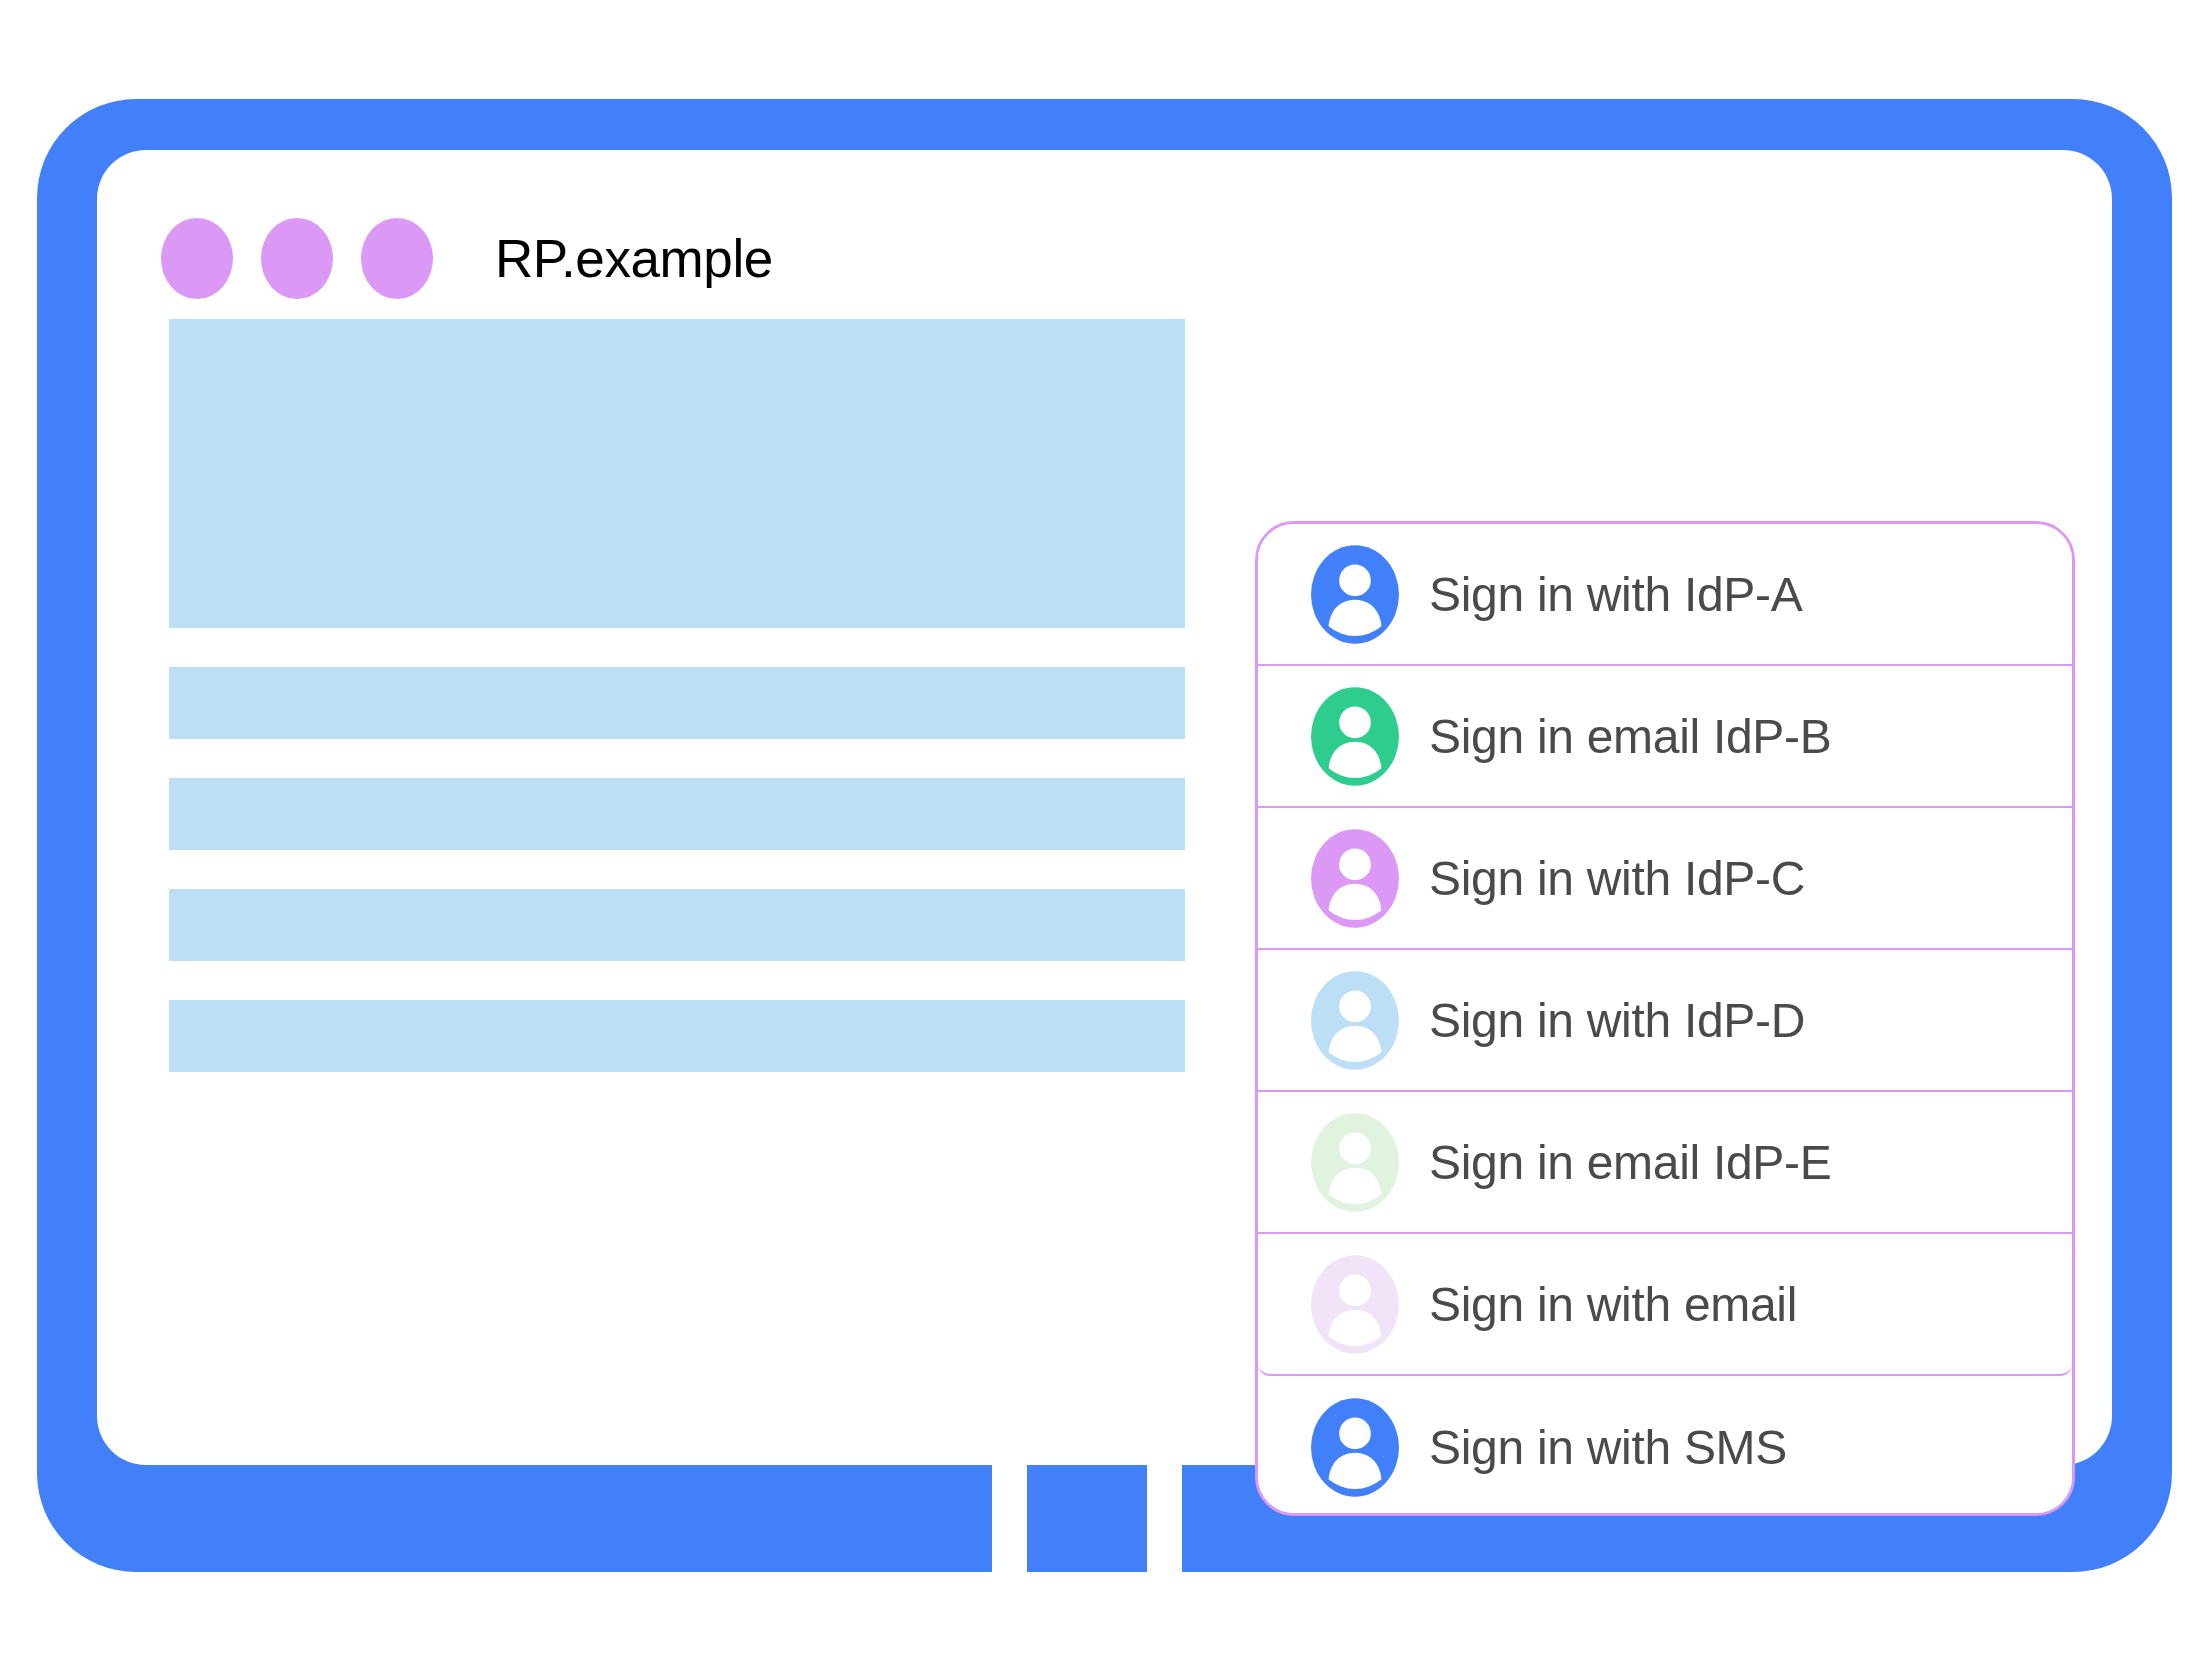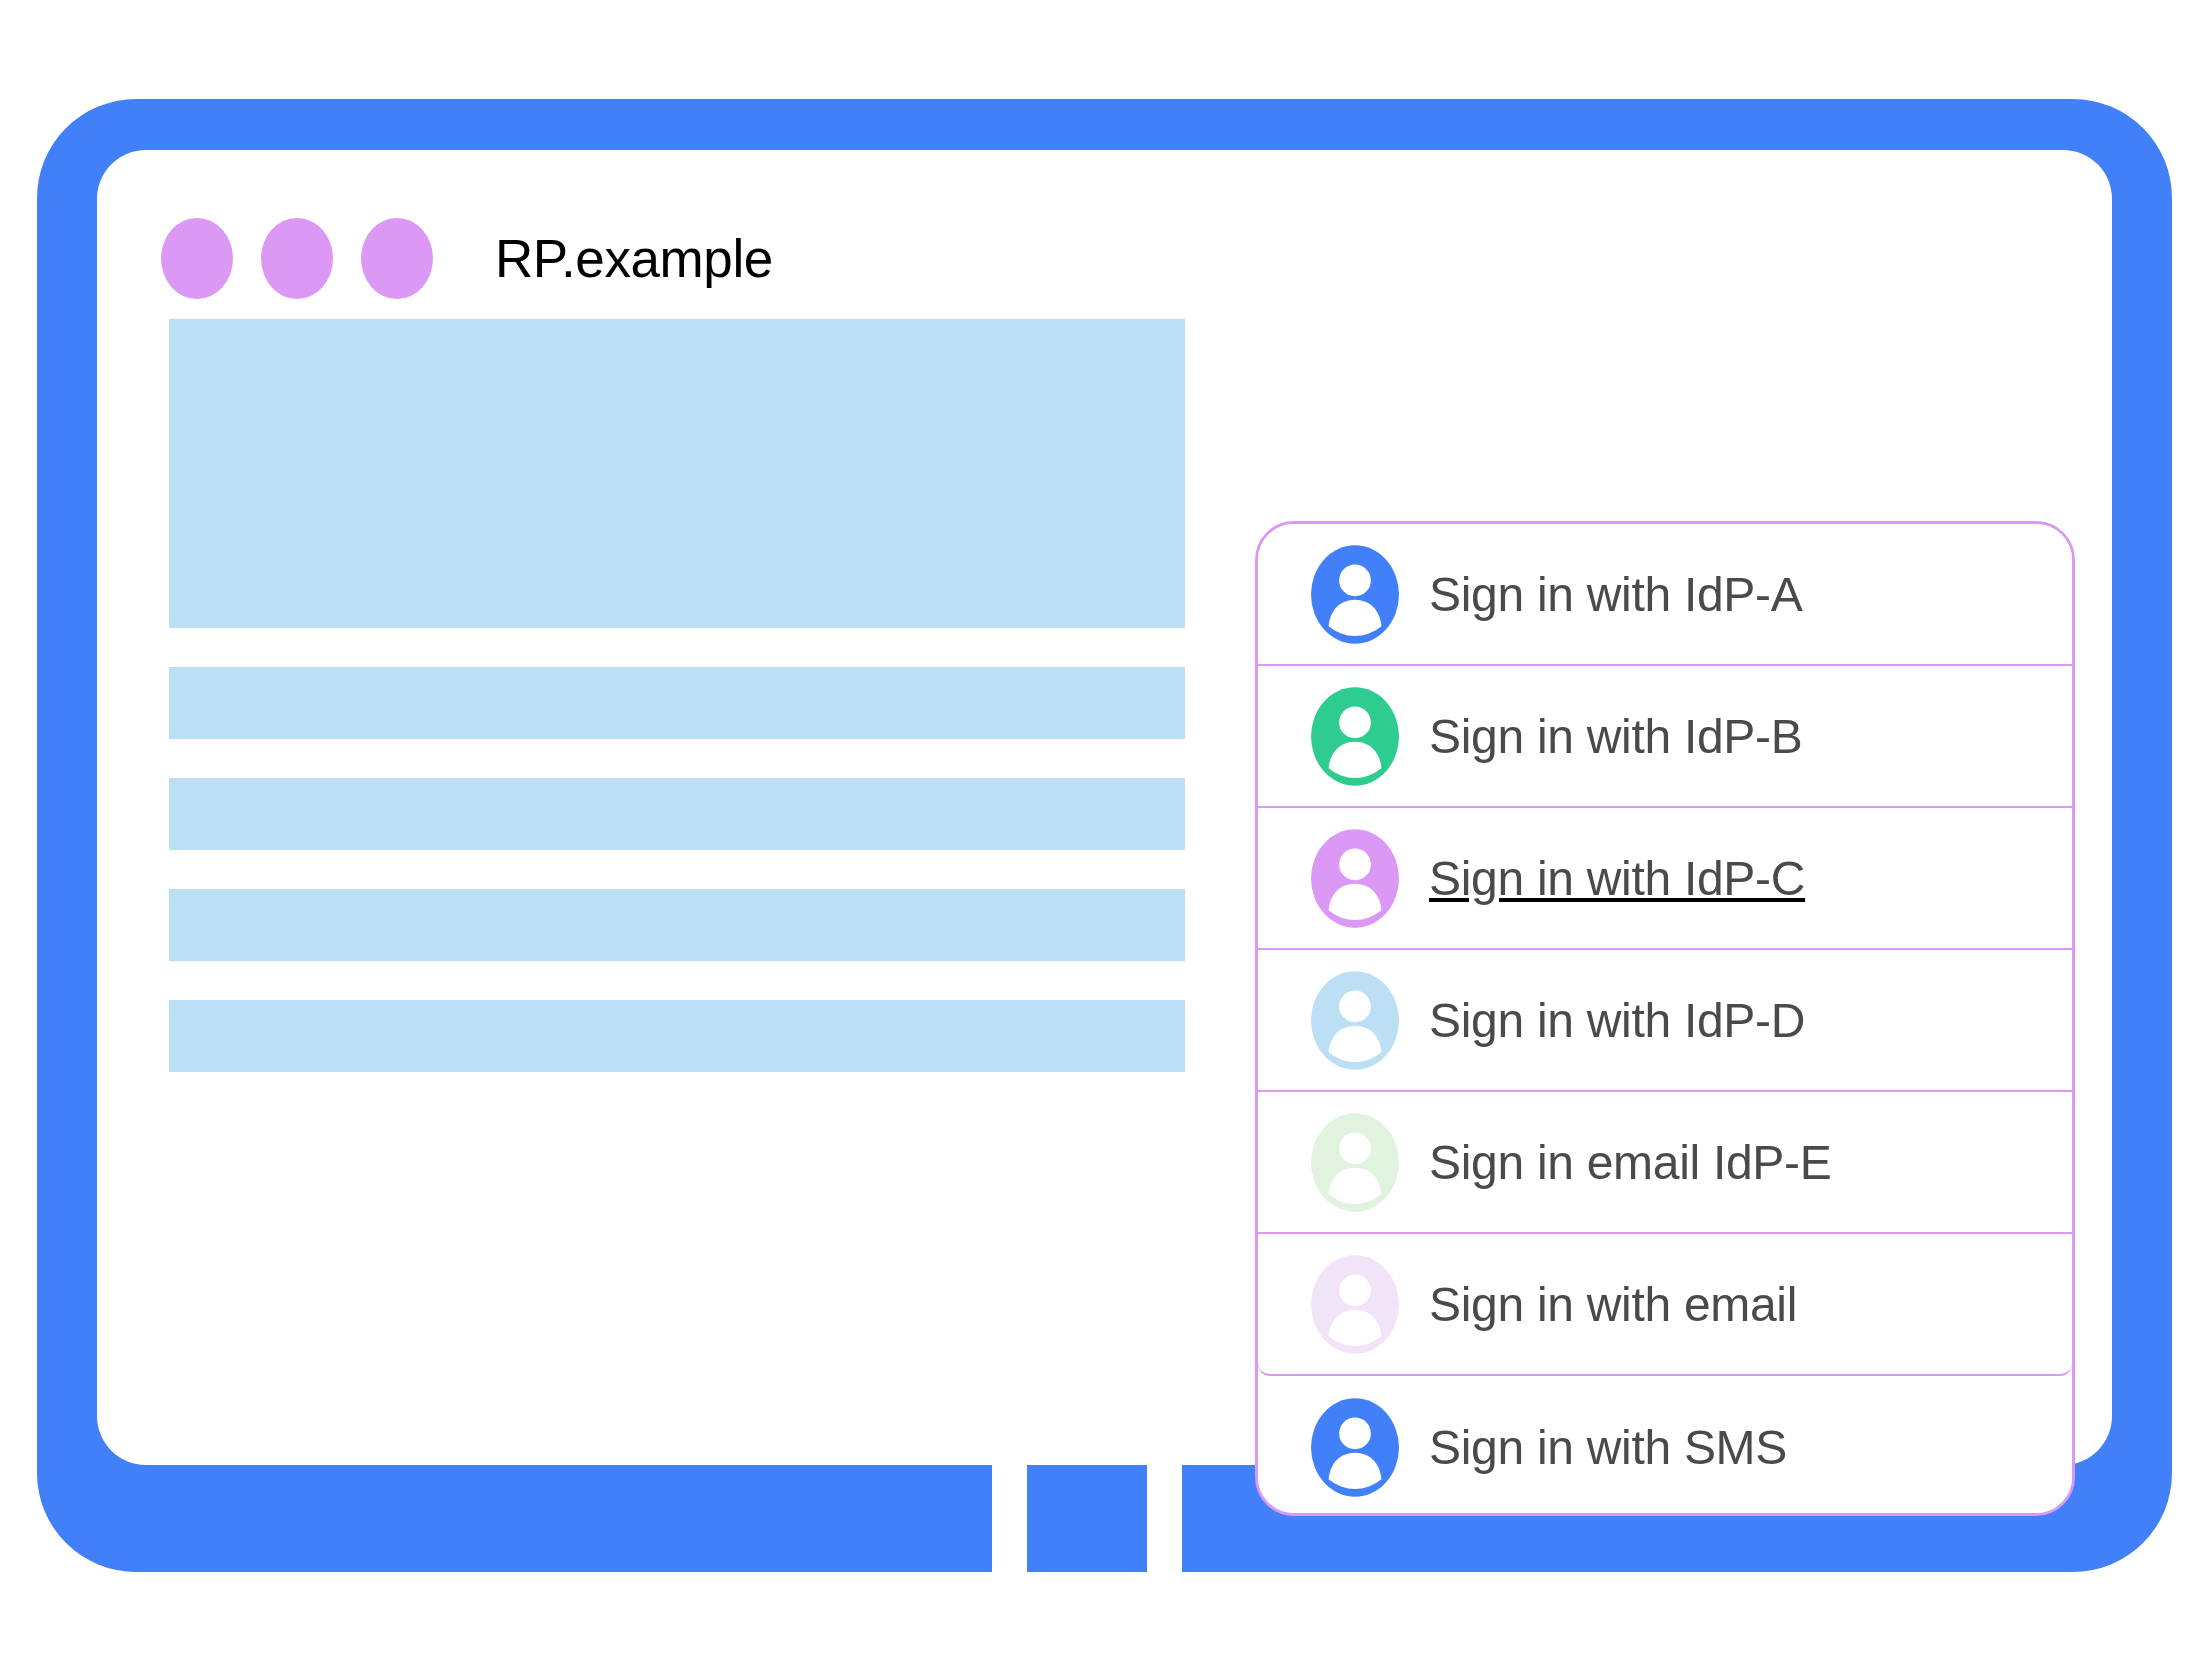--- a/index.html
+++ b/index.html
@@ -188,23 +188,23 @@
         <span class="account-label">Sign in with IdP-A</span>
       </div>
       <div class="account-row" style="border-bottom-color: rgb(219, 153, 245);">
         <span class="avatar">
           <svg viewBox="0 0 100 112" xmlns="http://www.w3.org/2000/svg">
             <ellipse cx="50" cy="56" rx="50" ry="56" fill="#2ECC8F"></ellipse>
             <circle cx="50" cy="40" r="18" fill="#ffffff"></circle>
             <path d="M50 62 C30 62 21 78 20 92 A50 56 0 0 0 80 92 C79 78 70 62 50 62 Z" fill="#ffffff"></path>
           </svg>
         </span>
-        <span class="account-label">Sign in with IdP-B</span>
-      </div>
-      <div class="account-row" style="border-bottom-color: rgb(219, 153, 245); text-decoration: underline;">
+        <span class="account-label">Sign in email IdP-B</span>
+      </div>
+      <div class="account-row" style="border-bottom-color: rgb(219, 153, 245);">
         <span class="avatar">
           <svg viewBox="0 0 100 112" xmlns="http://www.w3.org/2000/svg">
             <ellipse cx="50" cy="56" rx="50" ry="56" fill="#DB99F5"></ellipse>
             <circle cx="50" cy="40" r="18" fill="#ffffff"></circle>
             <path d="M50 62 C30 62 21 78 20 92 A50 56 0 0 0 80 92 C79 78 70 62 50 62 Z" fill="#ffffff"></path>
           </svg>
         </span>
         <span class="account-label">Sign in with IdP-C</span>
       </div>
       <div class="account-row" style="border-bottom-color: rgb(219, 153, 245);">

